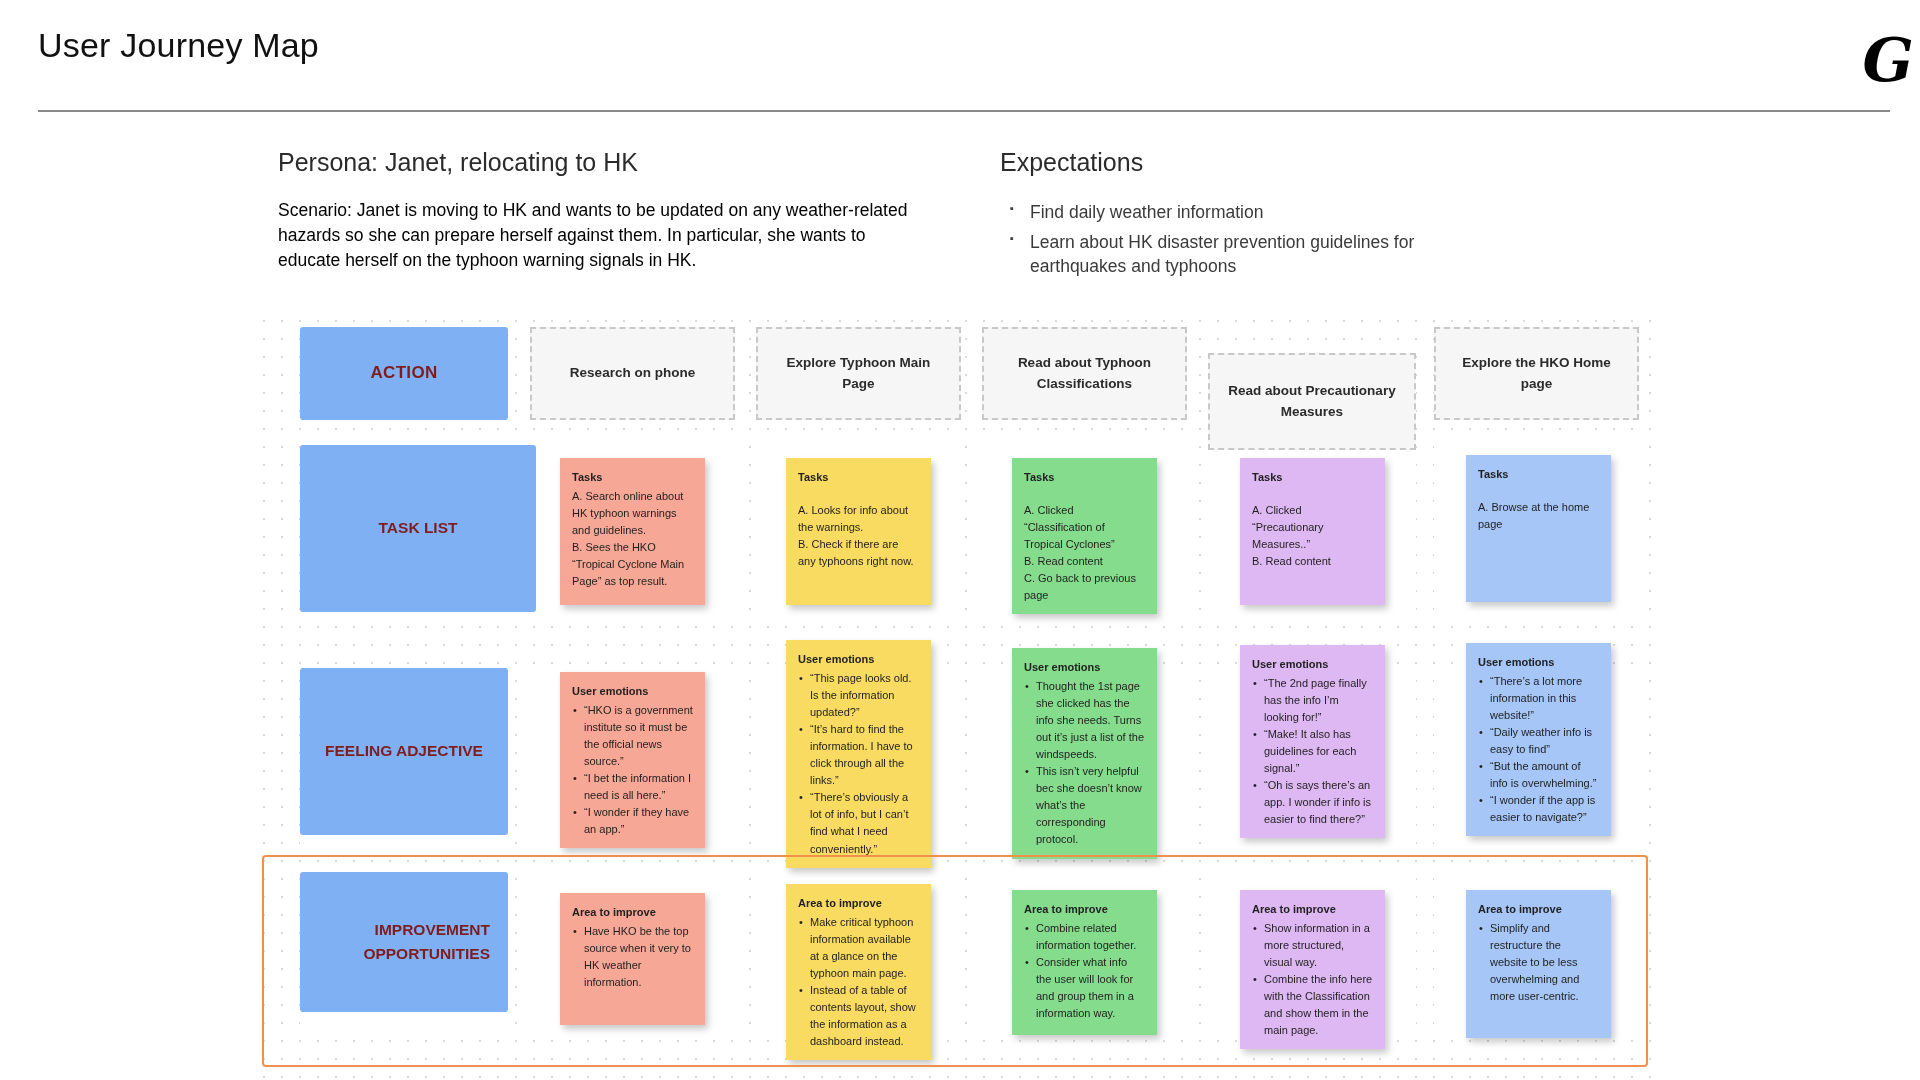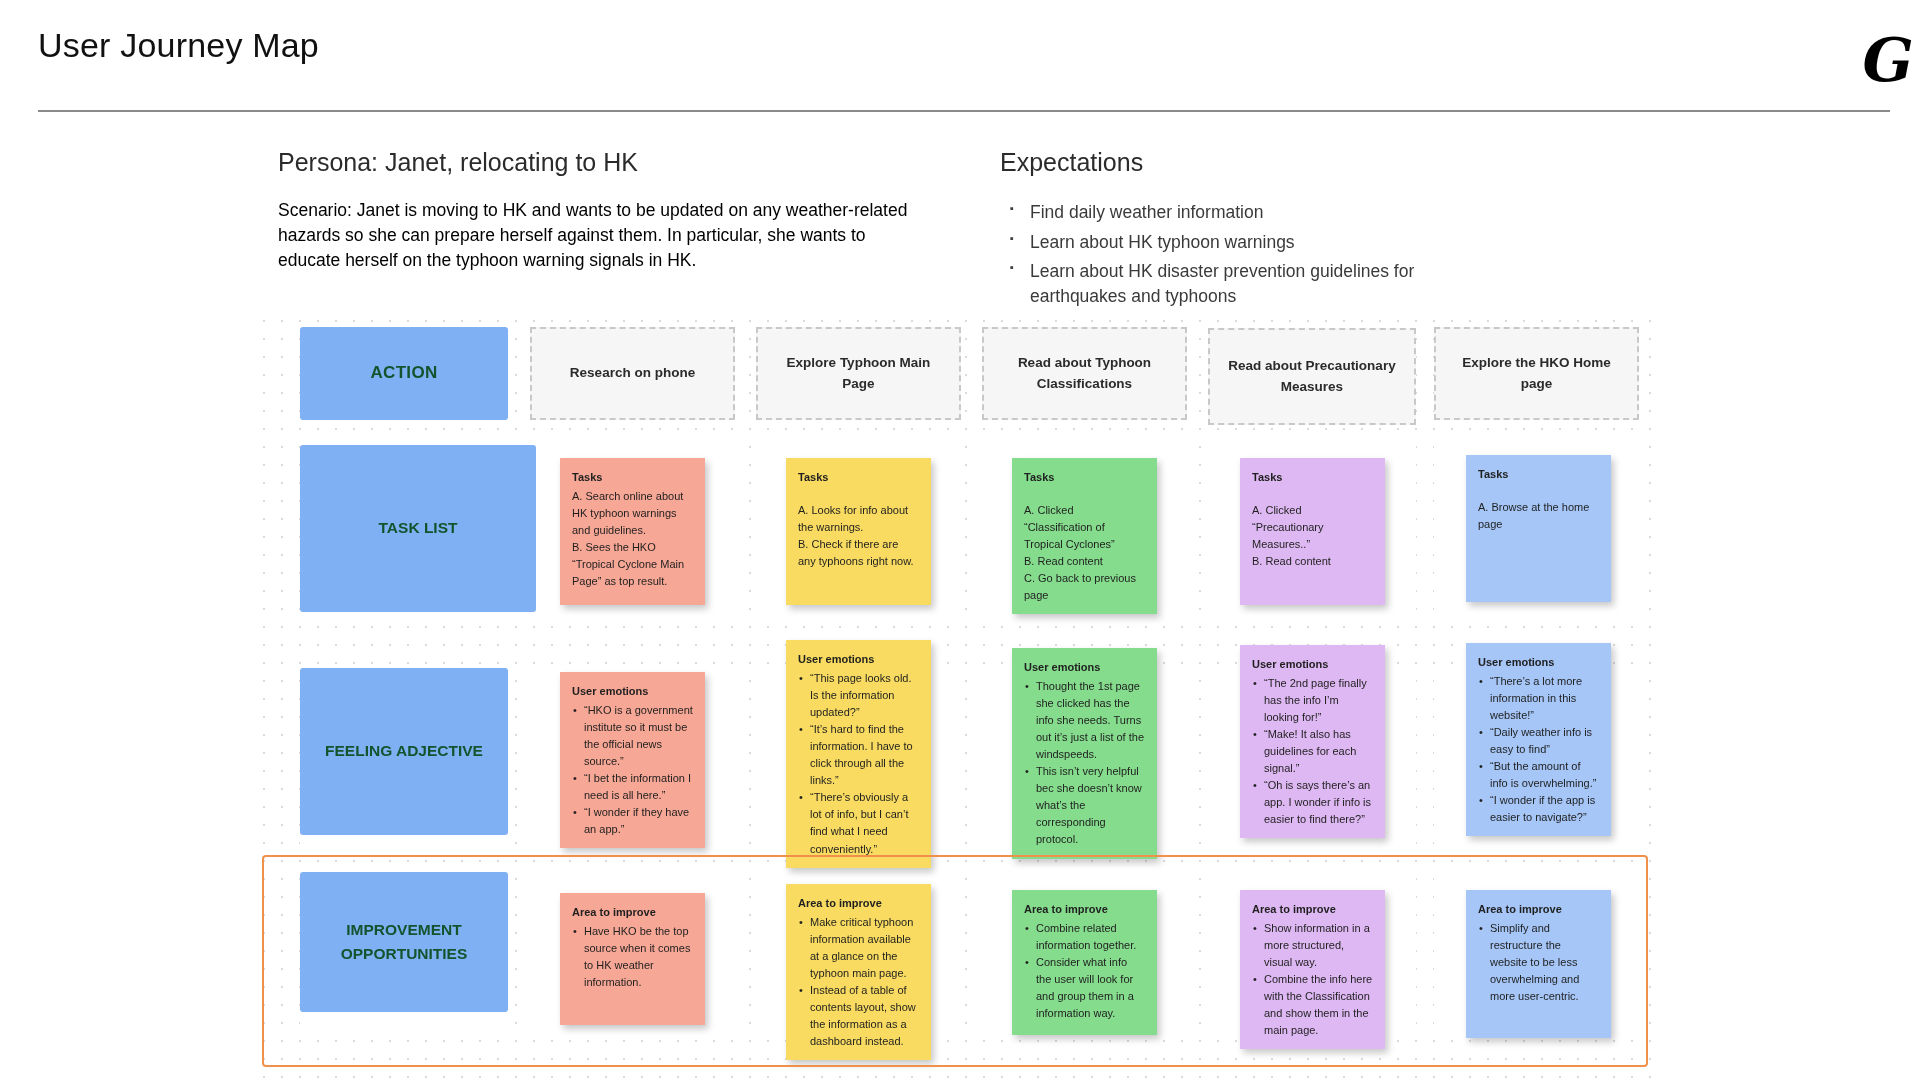--- a/index.html
+++ b/index.html
@@ -57,43 +57,43 @@
     background-image: radial-gradient(circle, #dadada 1.3px, transparent 1.5px);
     background-size: 18px 18px;
   }
   .cell { position: absolute; background: #ffffff; }
 
   
   .row-header {
     background: #7fb0f4;
     border-radius: 3px;
     display: flex; align-items: center; justify-content: center;
-    text-align: center;
-    font-weight: 700; color: #14532d;
+    text-align: right;
+    font-weight: 700; color: #7f1d1d;
     padding: 1px 18px; line-height: 1.55;
   }
   .row-header.action   { left: 300px; top: 327px; width: 208px; height: 93px;  font-size: 17px; letter-spacing: 0.3px; }
   .row-header.tasklist { left: 300px; top: 445px; width: 236px; height: 167px; font-size: 15.5px; }
   .row-header.feeling  { left: 300px; top: 668px; width: 208px; height: 167px; font-size: 15.5px; }
   .row-header.improve  { left: 300px; top: 872px; width: 208px; height: 140px; font-size: 15.5px; }
 
   
   .stage-box {
     background: #f6f6f6;
     border: 2px dashed #c8c8c8;
     display: flex; align-items: center; justify-content: center;
     text-align: center;
     font-weight: 700; font-size: 13.5px; color: #2b2b2b;
     line-height: 1.5; padding: 0 14px;
     height: 93px; top: 327px;
   }
   .stage-box.s0 { left: 530px;  width: 205px; }
   .stage-box.s1 { left: 756px;  width: 205px; }
   .stage-box.s2 { left: 982px;  width: 205px; }
-  .stage-box.s3 { left: 1208px; width: 208px; top: 328px; height: 97px; }
+  .stage-box.s3 { left: 1208px; width: 208px; top: 353px; height: 97px; }
   .stage-box.s4 { left: 1434px; width: 205px; }
 
   
   .note {
     width: 145px;
     padding: 11px 12px 10px 12px;
     font-size: 11px; line-height: 1.55; color: #1f1f1f;
     box-shadow: 3px 4px 7px rgba(0,0,0,0.22);
   }
   .note .note-title { font-weight: 700; font-size: 11px; margin-bottom: 2px; }
@@ -144,21 +144,20 @@
 <div class="abs page-title">User Journey Map</div>
 <div class="abs logo">G</div>
 <div class="abs rule"></div>
 
 <div class="abs persona-heading">Persona: Janet, relocating to HK</div>
 <div class="abs scenario">Scenario: Janet is moving to HK and wants to be updated on any weather-related hazards so she can prepare herself against them. In particular, she wants to educate herself on the typhoon warning signals in HK.</div>
 
 <div class="abs expectations-heading">Expectations</div>
 <ul class="abs expectations-list">
     <li>Find daily weather information</li>
-    <li>Learn about HK typhoon warnings</li>
     <li>Learn about HK disaster prevention guidelines for earthquakes and typhoons</li>
   </ul>
 
 <div class="abs board">
 
   <div class="cell" style="left:45px;  top:133px; width:208px; height:167px;"></div>
   <div class="cell" style="left:275px; top:133px; width:205px; height:167px;"></div>
   <div class="cell" style="left:501px; top:133px; width:205px; height:167px;"></div>
   <div class="cell" style="left:727px; top:133px; width:205px; height:167px;"></div>
   <div class="cell" style="left:953px; top:133px; width:208px; height:167px;"></div>
@@ -261,21 +260,21 @@
       <li>“There’s a lot more information in this website!”</li>
       <li>“Daily weather info is easy to find”</li>
       <li>“But the amount of info is overwhelming.”</li>
       <li>“I wonder if the app is easier to navigate?”</li>
     </ul>
 </div>
 
 <div class="abs note salmon i0">
   <div class="note-title">Area to improve</div>
   <ul class="bullets">
-      <li>Have HKO be the top source when it comes to HK weather information.</li>
+      <li>Have HKO be the top source when it very to HK weather information.</li>
     </ul>
 </div>
 <div class="abs note yellow i1">
   <div class="note-title">Area to improve</div>
   <ul class="bullets">
       <li>Make critical typhoon information available at a glance on the typhoon main page.</li>
       <li>Instead of a table of contents layout, show the information as a dashboard instead.</li>
     </ul>
 </div>
 <div class="abs note green i2">

